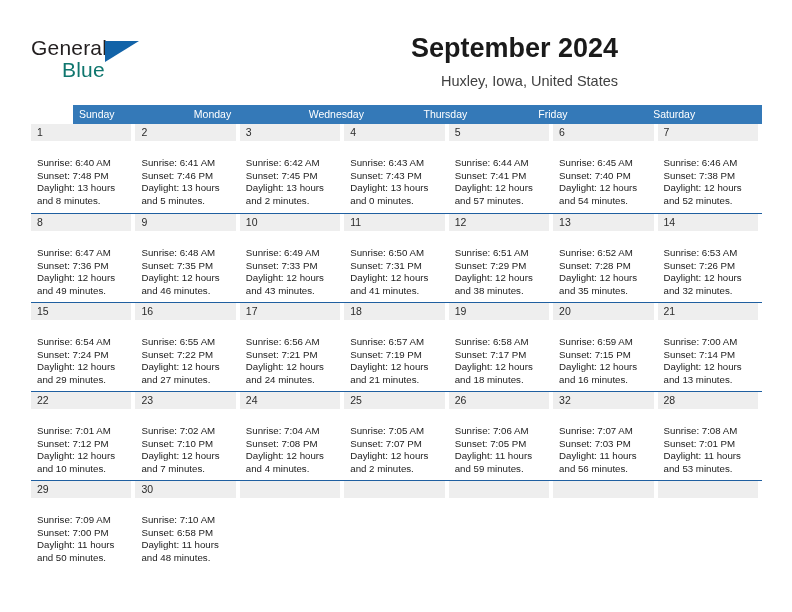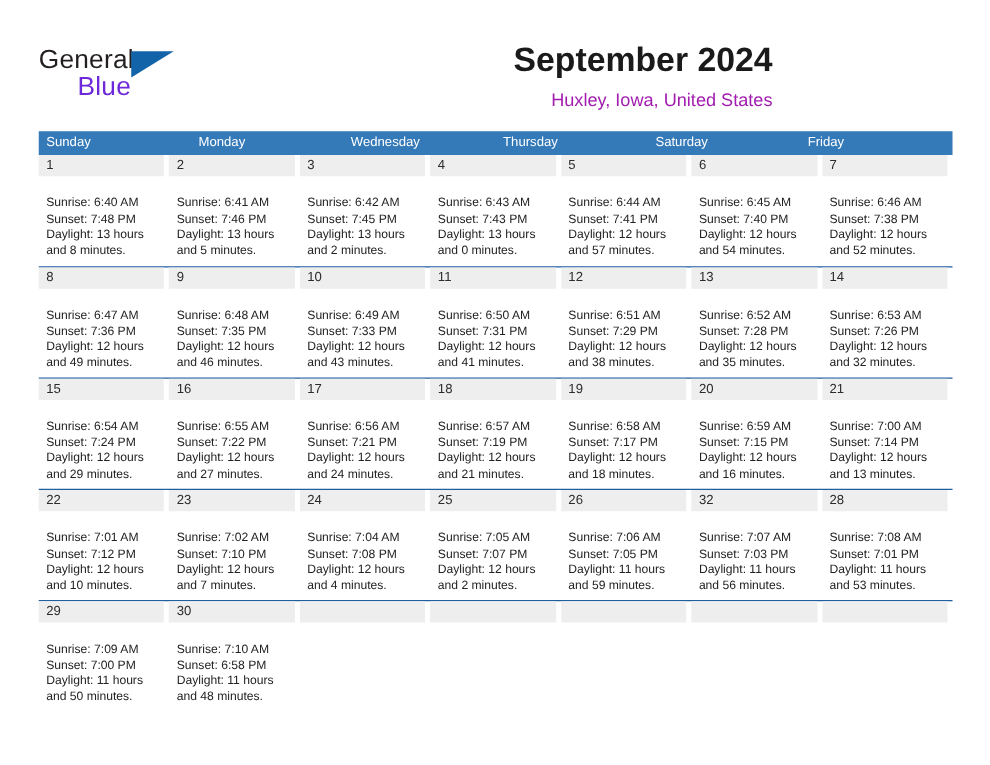--- a/index.html
+++ b/index.html
@@ -53,56 +53,57 @@
     height: 0;
     border-left: 34px solid #1263a8;
     border-bottom: 21px solid transparent;
   }
   .brand-blue {
     position: absolute;
     left: 31px;
     top: 22px;
     font-size: 21px;
     letter-spacing: 0.2px;
-    color: #6d28d9;
+    color: #0f766e;
     font-family: "Liberation Sans", sans-serif;
   }
 
   .title-block {
     position: absolute;
     right: 38px;
     top: 32px;
     text-align: right;
   }
   .cal-title {
     font-size: 27px;
     color: #1a1a1a;
     font-weight: bold;
     line-height: 32px;
     white-space: nowrap;
   }
   .cal-subtitle {
     margin-top: 8px;
     font-size: 14.5px;
-    color: #a21caf;
+    color: #404040;
     line-height: 18px;
     white-space: nowrap;
   }
 
   
   .calendar {
     position: absolute;
     left: 31px;
     top: 105px;
     width: 731px;
   }
   .dow-row {
     display: flex;
     background: #3479b8;
     height: 19px;
+    margin-left: 42px;
   }
   .dow {
     flex: 1 1 0;
     color: #ffffff;
     font-size: 10.5px;
     line-height: 19px;
     padding-left: 6px;
     box-sizing: border-box;
     white-space: nowrap;
     overflow: hidden;
@@ -171,22 +172,22 @@
     </div>
 
   </div>
 
   <div class="calendar">
     <div class="dow-row">
       <div class="dow">Sunday</div>
       <div class="dow">Monday</div>
       <div class="dow">Wednesday</div>
       <div class="dow">Thursday</div>
+      <div class="dow">Friday</div>
       <div class="dow">Saturday</div>
-      <div class="dow">Friday</div>
     </div>
 
     <div id="weeks-container">
         <div class="week">
           <div class="week-inner">
             <div class="daycell">
               <div class="daynum-strip">
                 <div class="daynum">1</div>
               </div>
               <div class="dayinfo">

